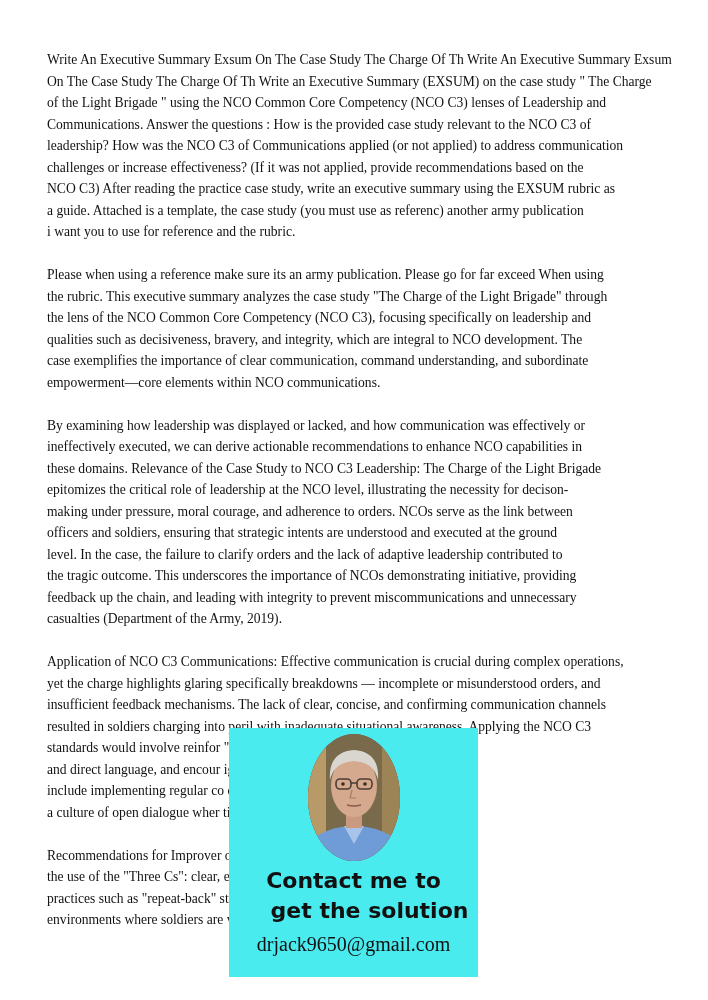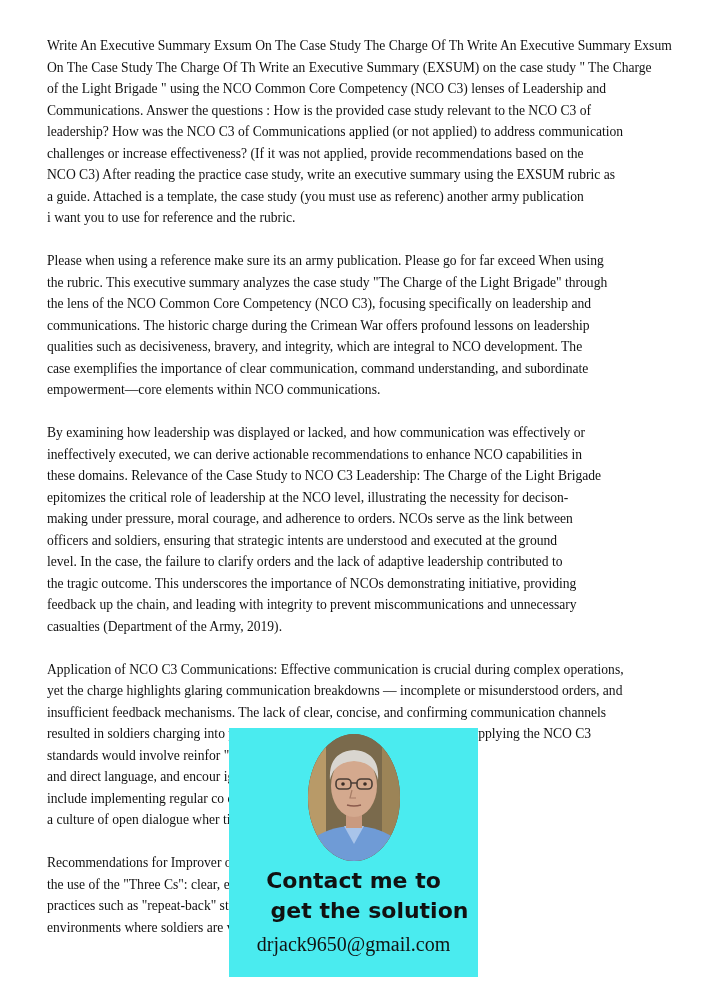--- a/index.html
+++ b/index.html
@@ -11,21 +11,21 @@
       width: 708px;
       height: 1000px;
       position: relative;
       overflow: hidden;
       font-family: "Liberation Serif", "DejaVu Serif", serif;
       color: #111111;
     }
     .page {
       position: absolute;
       left: 47px;
-      top: 35px;
+      top: 49px;
       width: 661px;
     }
     .para {
       margin: 0 0 21.5px 0;
     }
     .line {
       display: block;
       font-size: 13.6px;
       line-height: 21.5px;
       white-space: nowrap;
@@ -87,40 +87,39 @@
     <span class="line">leadership? How was the NCO C3 of Communications applied (or not applied) to address communication</span>
     <span class="line">challenges or increase effectiveness? (If it was not applied, provide recommendations based on the</span>
     <span class="line">NCO C3) After reading the practice case study, write an executive summary using the EXSUM rubric as</span>
     <span class="line">a guide. Attached is a template, the case study (you must use as referenc) another army publication</span>
     <span class="line">i want you to use for reference and the rubric.</span>
   </p>
   <p class="para">
     <span class="line">Please when using a reference make sure its an army publication. Please go for far exceed When using</span>
     <span class="line">the rubric. This executive summary analyzes the case study "The Charge of the Light Brigade" through</span>
     <span class="line">the lens of the NCO Common Core Competency (NCO C3), focusing specifically on leadership and</span>
-    <span class="line">communications. The historic charge during the Crimean War offers profound lessons on leadership</span>
     <span class="line">qualities such as decisiveness, bravery, and integrity, which are integral to NCO development. The</span>
     <span class="line">case exemplifies the importance of clear communication, command understanding, and subordinate</span>
     <span class="line">empowerment—core elements within NCO communications.</span>
   </p>
   <p class="para">
     <span class="line">By examining how leadership was displayed or lacked, and how communication was effectively or</span>
     <span class="line">ineffectively executed, we can derive actionable recommendations to enhance NCO capabilities in</span>
     <span class="line">these domains. Relevance of the Case Study to NCO C3 Leadership: The Charge of the Light Brigade</span>
     <span class="line">epitomizes the critical role of leadership at the NCO level, illustrating the necessity for decison-</span>
     <span class="line">making under pressure, moral courage, and adherence to orders. NCOs serve as the link between</span>
     <span class="line">officers and soldiers, ensuring that strategic intents are understood and executed at the ground</span>
     <span class="line">level. In the case, the failure to clarify orders and the lack of adaptive leadership contributed to</span>
     <span class="line">the tragic outcome. This underscores the importance of NCOs demonstrating initiative, providing</span>
     <span class="line">feedback up the chain, and leading with integrity to prevent miscommunications and unnecessary</span>
     <span class="line">casualties (Department of the Army, 2019).</span>
   </p>
   <p class="para">
     <span class="line">Application of NCO C3 Communications: Effective communication is crucial during complex operations,</span>
-    <span class="line">yet the charge highlights glaring communication breakdowns — incomplete or misunderstood orders, and</span>
+    <span class="line">yet the charge highlights glaring specifically breakdowns — incomplete or misunderstood orders, and</span>
     <span class="line">insufficient feedback mechanisms. The lack of clear, concise, and confirming communication channels</span>
     <span class="line">resulted in soldiers charging into peril with inadequate situational awareness. Applying the NCO C3</span>
     <span class="line">standards would involve reinfor                                                  " method, utilizing clear</span>
     <span class="line">and direct language, and encour                                                  iguity. Recommendations</span>
     <span class="line">include implementing regular co                                                  d training, and promoting</span>
     <span class="line">a culture of open dialogue wher                                                  tions.</span>
   </p>
   <p class="para">
     <span class="line">Recommendations for Improver                                                  on communication basics, including</span>
     <span class="line">the use of the "Three Cs": clear,                                                  ent structured confirmation</span>

